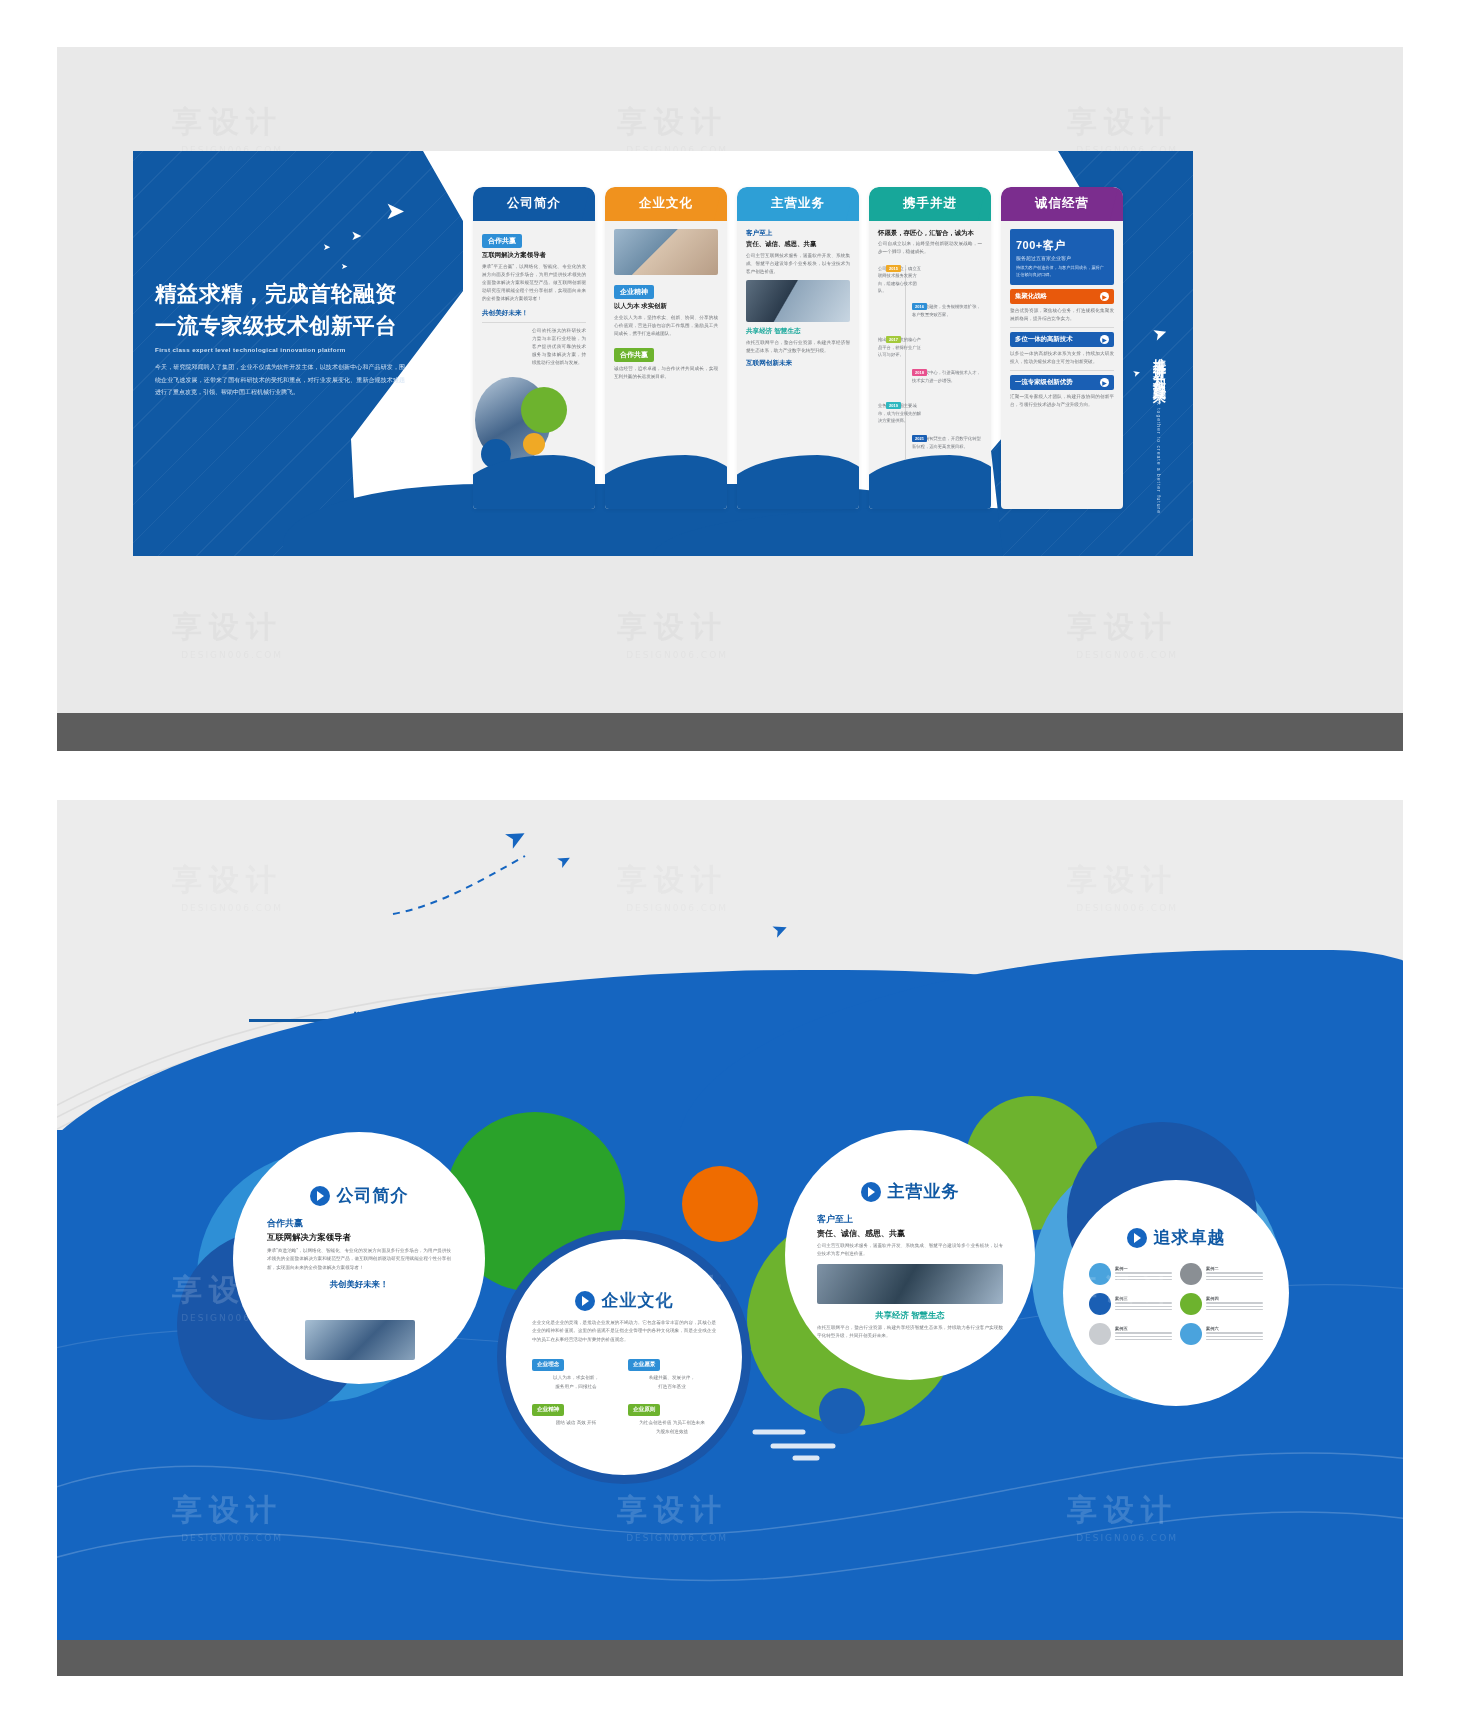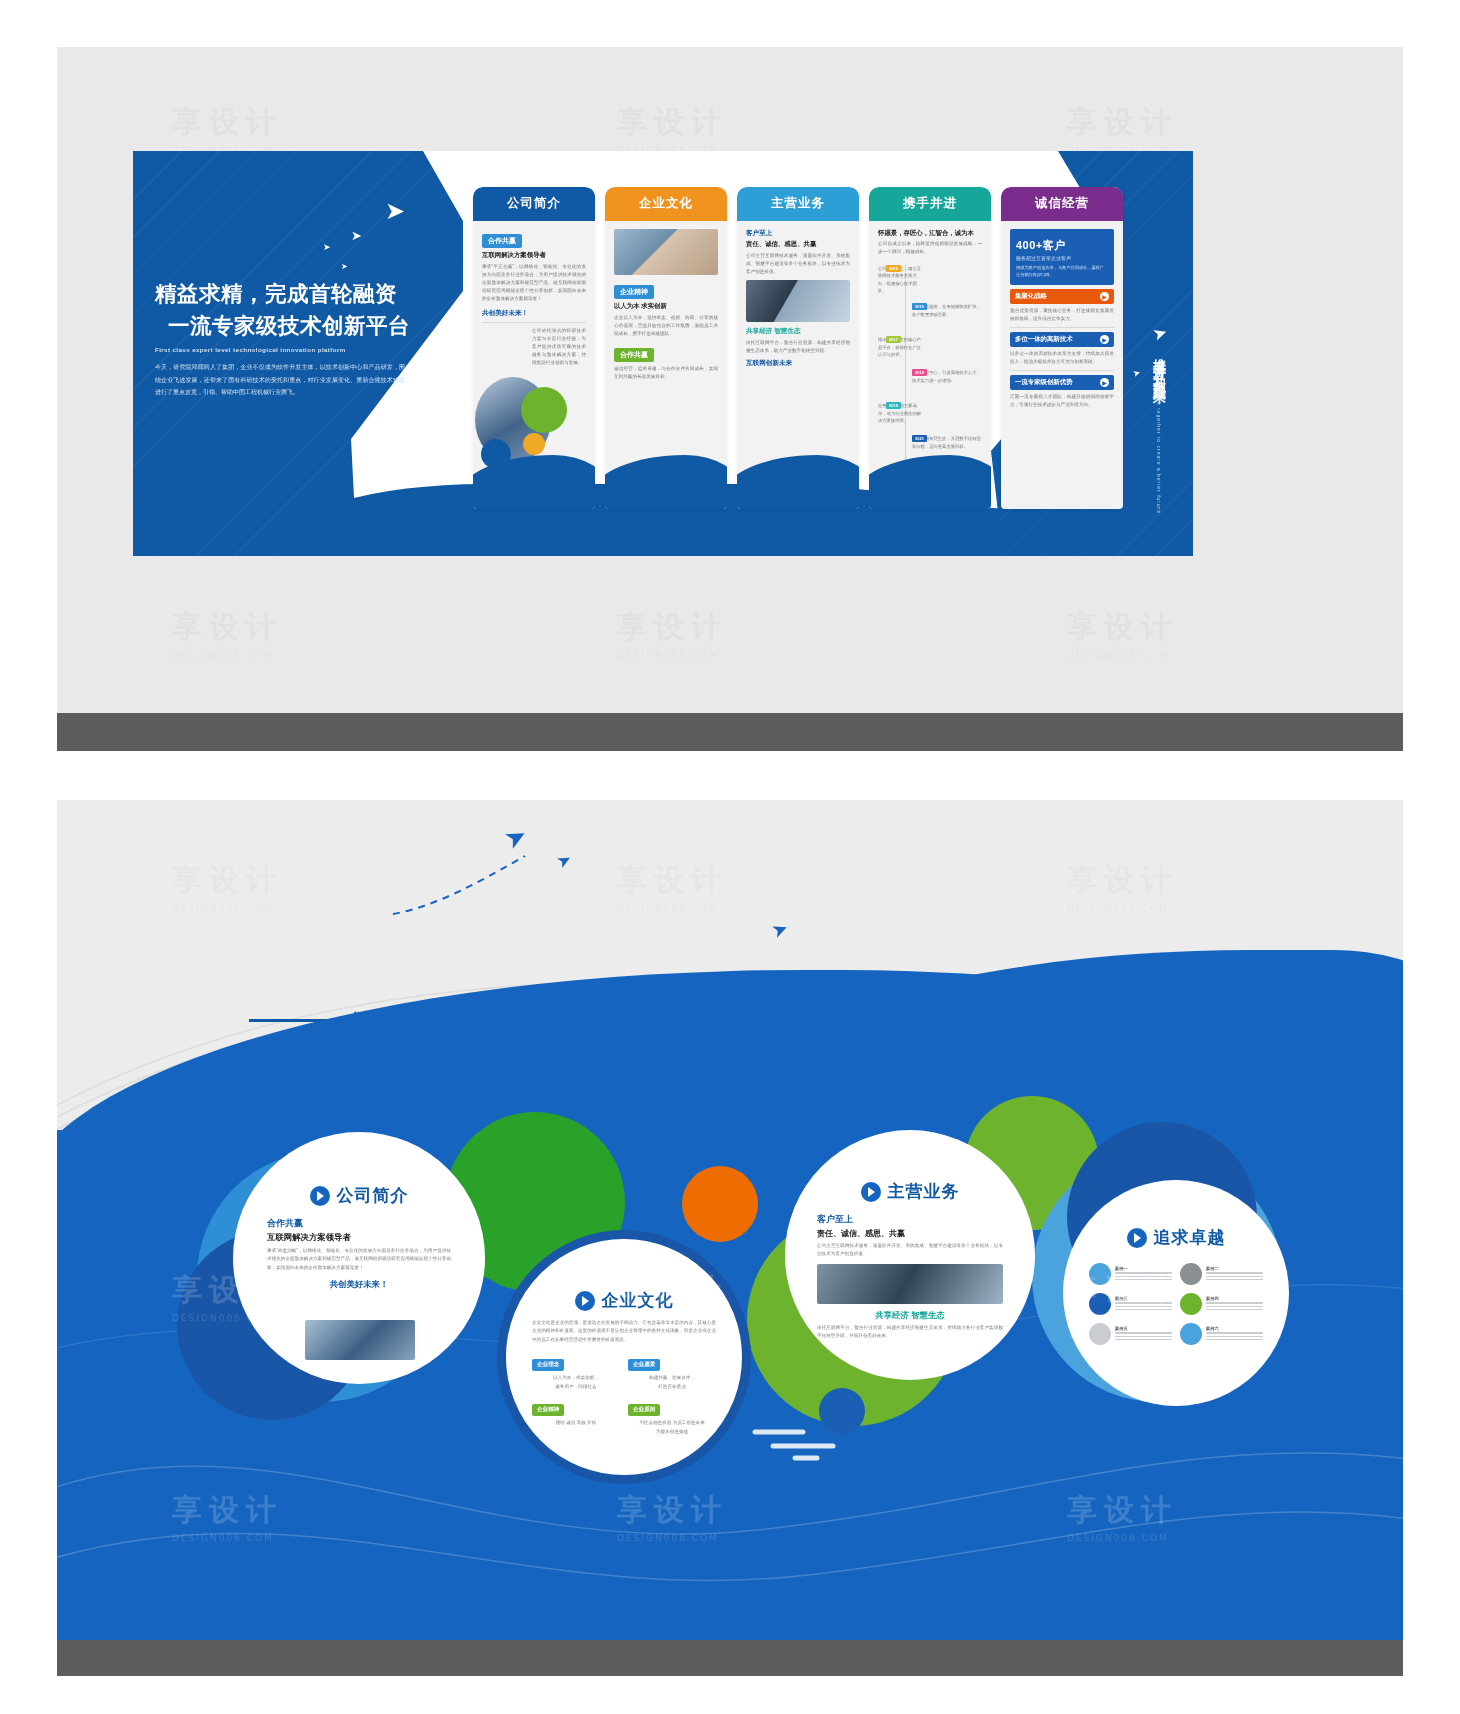--- a/index.html
+++ b/index.html
@@ -1,39 +1,39 @@
 <!DOCTYPE html>
 <html><head>
 <meta charset="utf-8">
 <style>
   html,body{margin:0;padding:0;background:#ffffff;}
   body{font-family:"Liberation Sans","DejaVu Sans",sans-serif;}
   #page{position:relative;width:1460px;height:1714px;overflow:hidden;background:#ffffff;}
 
   
-  .wm{position:absolute;pointer-events:none;opacity:.30;color:#ffffff;text-align:left;
+  .wm{position:absolute;pointer-events:none;opacity:.30;color:#ffffff;text-align:right;
       font-family:"DejaVu Sans",sans-serif;mix-blend-mode:normal;}
   .wm .big{font-size:30px;letter-spacing:7px;font-weight:700;color:rgba(255,255,255,.55);}
   .wm .sml{font-size:9px;letter-spacing:2px;color:rgba(255,255,255,.45);margin-top:2px;}
   .wmd .big{color:rgba(120,120,120,.22);}
   .wmd .sml{color:rgba(120,120,120,.20);}
 
   
   #p1{position:absolute;left:57px;top:47px;width:1346px;height:666px;background:#e9e9e9;}
   #p1 .board{position:absolute;left:76px;top:104px;width:1060px;height:405px;background:#ffffff;overflow:hidden;}
   #p1 .footbar{position:absolute;left:0;top:666px;width:1346px;height:38px;background:#5d5d5d;}
 
   .leftwedge{position:absolute;left:0;top:0;width:330px;height:405px;background:#1059a4;
      clip-path:polygon(0 0, 290px 0, 330px 70px, 330px 140px, 218px 288px, 224px 405px, 0 405px);}
   .hatch{position:absolute;inset:0;opacity:.22;
      background:repeating-linear-gradient(-45deg, transparent 0 26px, rgba(255,255,255,.25) 26px 27px);}
   .bird{position:absolute;color:#fff;line-height:1;}
 
   .p1h1{position:absolute;left:22px;top:128px;width:268px;color:#fff;font-size:21.5px;font-weight:700;letter-spacing:.5px;}
-  .p1h2{position:absolute;left:22px;top:160px;width:268px;color:#fff;font-size:21.5px;font-weight:700;letter-spacing:.5px;text-align:center;}
+  .p1h2{position:absolute;left:22px;top:160px;width:268px;color:#fff;font-size:21.5px;font-weight:700;letter-spacing:.5px;}
   .p1en{position:absolute;left:22px;top:195px;width:268px;color:#cfe0f2;font-size:6.2px;font-weight:700;letter-spacing:.4px;}
   .p1body{position:absolute;left:22px;top:210px;width:250px;color:#d4e3f4;font-size:6px;line-height:2.1;text-align:justify;}
   .wave2{position:absolute;left:150px;bottom:0;width:780px;height:72px;background:#1059a4;
     border-top-left-radius:200px 60px;border-top-right-radius:330px 70px;}
   .wave3{position:absolute;left:520px;bottom:0;width:400px;height:48px;background:#1059a4;
     border-top-left-radius:260px 48px;border-top-right-radius:60px 40px;}
 
   .rightwedge{position:absolute;right:0;top:0;width:230px;height:405px;background:#1059a4;
      clip-path:polygon(95px 0, 230px 0, 230px 405px, 40px 405px, 28px 300px, 140px 168px, 150px 92px);}
 
@@ -270,21 +270,21 @@
         </div>
         <div class="pwave"></div>
       </div>
 
       <div class="panel" style="left:868px;">
         <div class="ptab" style="background:#7b2d8e;">
           <span>诚信经营</span>
         </div>
         <div class="pbody">
           <div class="hero500">
-            <b>400+客户</b>
+            <b>700+客户</b>
             <i style="display:block;margin-top:2px;">服务超过五百家企业客户</i>
             <i style="display:block;margin-top:3px;font-size:4.2px;line-height:1.7;">持续为客户创造价值，与客户共同成长，赢得广泛信赖与良好口碑。</i>
           </div>
 
           <div class="orgbar">
             <span>集聚化战略</span>
             <span class="arw" style="color:#e8590c;">▶</span>
           </div>
           <div class="mini" style="margin-top:3px;">整合优势资源，聚焦核心业务，打造规模化集聚发展新格局，提升综合竞争实力。</div>
           <div class="rule"></div>

